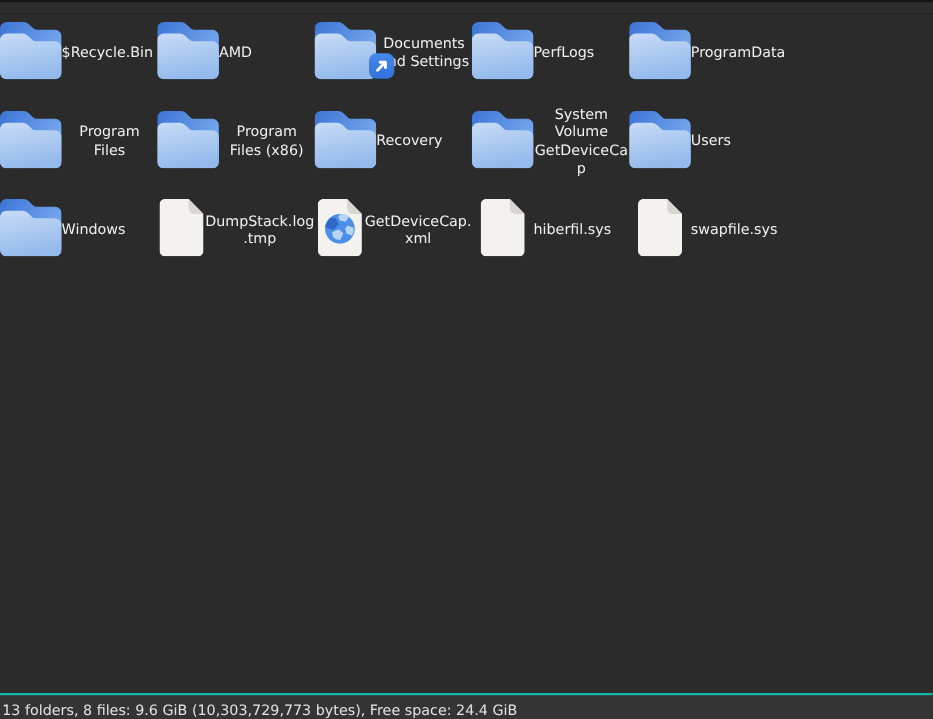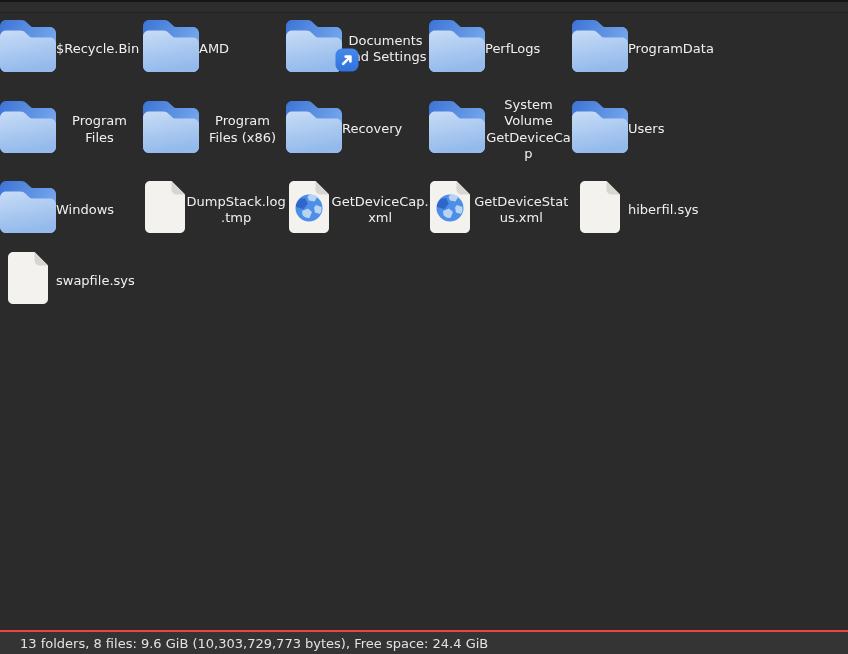--- a/index.html
+++ b/index.html
@@ -40,23 +40,23 @@
     max-width:125px;
     font-size:13px; line-height:1.25;
     color:#f0f0f0;
     text-align:center;
     overflow-wrap:anywhere;
     word-break:break-word;
   }
   .statusbar {
     position:absolute; left:0; bottom:0; width:848px; height:24px;
     background:#343434;
-    border-top:2px solid #ef4444;
-    display:flex; align-items:center;
-    padding-left:20px;
+    border-top:2px solid #14b8a6;
+    display:flex; align-items:flex-end;
+    padding-left:2px;
   }
   .statusbar span {
     font-size:13px; color:#e2e2e2;
   }
 </style>
 </head>
 <body>
 
 <div class="top-edge"></div>
 
@@ -304,36 +304,20 @@
     </g>
   </svg>
       </div>
     <div class="label">GetDeviceCap.xml</div>
   </div>
     <div class="item">
     <div class="iconbox">
         <svg width="40" height="52" viewBox="0 0 40 52">
     <path fill="#f3f2ef" d="M5,0 H26.5 L40,13.5 V47 c0,2.8 -2.2,5 -5,5 H5 c-2.8,0 -5,-2.2 -5,-5 V5 C0,2.2 2.2,0 5,0 Z"></path>
     <path fill="#d9d6d1" d="M26.5,0 L40,13.5 H31.5 c-2.8,0 -5,-2.2 -5,-5 Z"></path>
-    <g>
-      <circle cx="20" cy="27" r="13.5" fill="#4c8ee8"></circle>
-      <path fill="#2f66c8" d="M11.5,17.5 a13.5,13.5 0 0 0 -4.8,8.2 l7.5,2.5 4.5,-5.5 -2.5,-5.5 z"></path>
-      <path fill="#b9d3f2" d="M20,14 q5,-1.5 8.5,1.5 l-3,5 -5.5,-1 -1.5,-3.5 z"></path>
-      <path fill="#b9d3f2" d="M27,24 l5.5,2 q0.8,3.5 -1.5,7 l-5,-1.5 -1,-5 z"></path>
-      <path fill="#b9d3f2" d="M13,30 l6,-2.5 4,3.5 -2.5,6 q-4.5,0.5 -7,-3 z"></path>
-    </g>
-  </svg>
-      </div>
-    <div class="label">GetDeviceStatus.xml</div>
-  </div>
-    <div class="item">
-    <div class="iconbox">
-        <svg width="40" height="52" viewBox="0 0 40 52">
-    <path fill="#f3f2ef" d="M5,0 H26.5 L40,13.5 V47 c0,2.8 -2.2,5 -5,5 H5 c-2.8,0 -5,-2.2 -5,-5 V5 C0,2.2 2.2,0 5,0 Z"></path>
-    <path fill="#d9d6d1" d="M26.5,0 L40,13.5 H31.5 c-2.8,0 -5,-2.2 -5,-5 Z"></path>
   </svg>
       </div>
     <div class="label">hiberfil.sys</div>
   </div>
     <div class="item">
     <div class="iconbox">
         <svg width="40" height="52" viewBox="0 0 40 52">
     <path fill="#f3f2ef" d="M5,0 H26.5 L40,13.5 V47 c0,2.8 -2.2,5 -5,5 H5 c-2.8,0 -5,-2.2 -5,-5 V5 C0,2.2 2.2,0 5,0 Z"></path>
     <path fill="#d9d6d1" d="M26.5,0 L40,13.5 H31.5 c-2.8,0 -5,-2.2 -5,-5 Z"></path>
   </svg>

